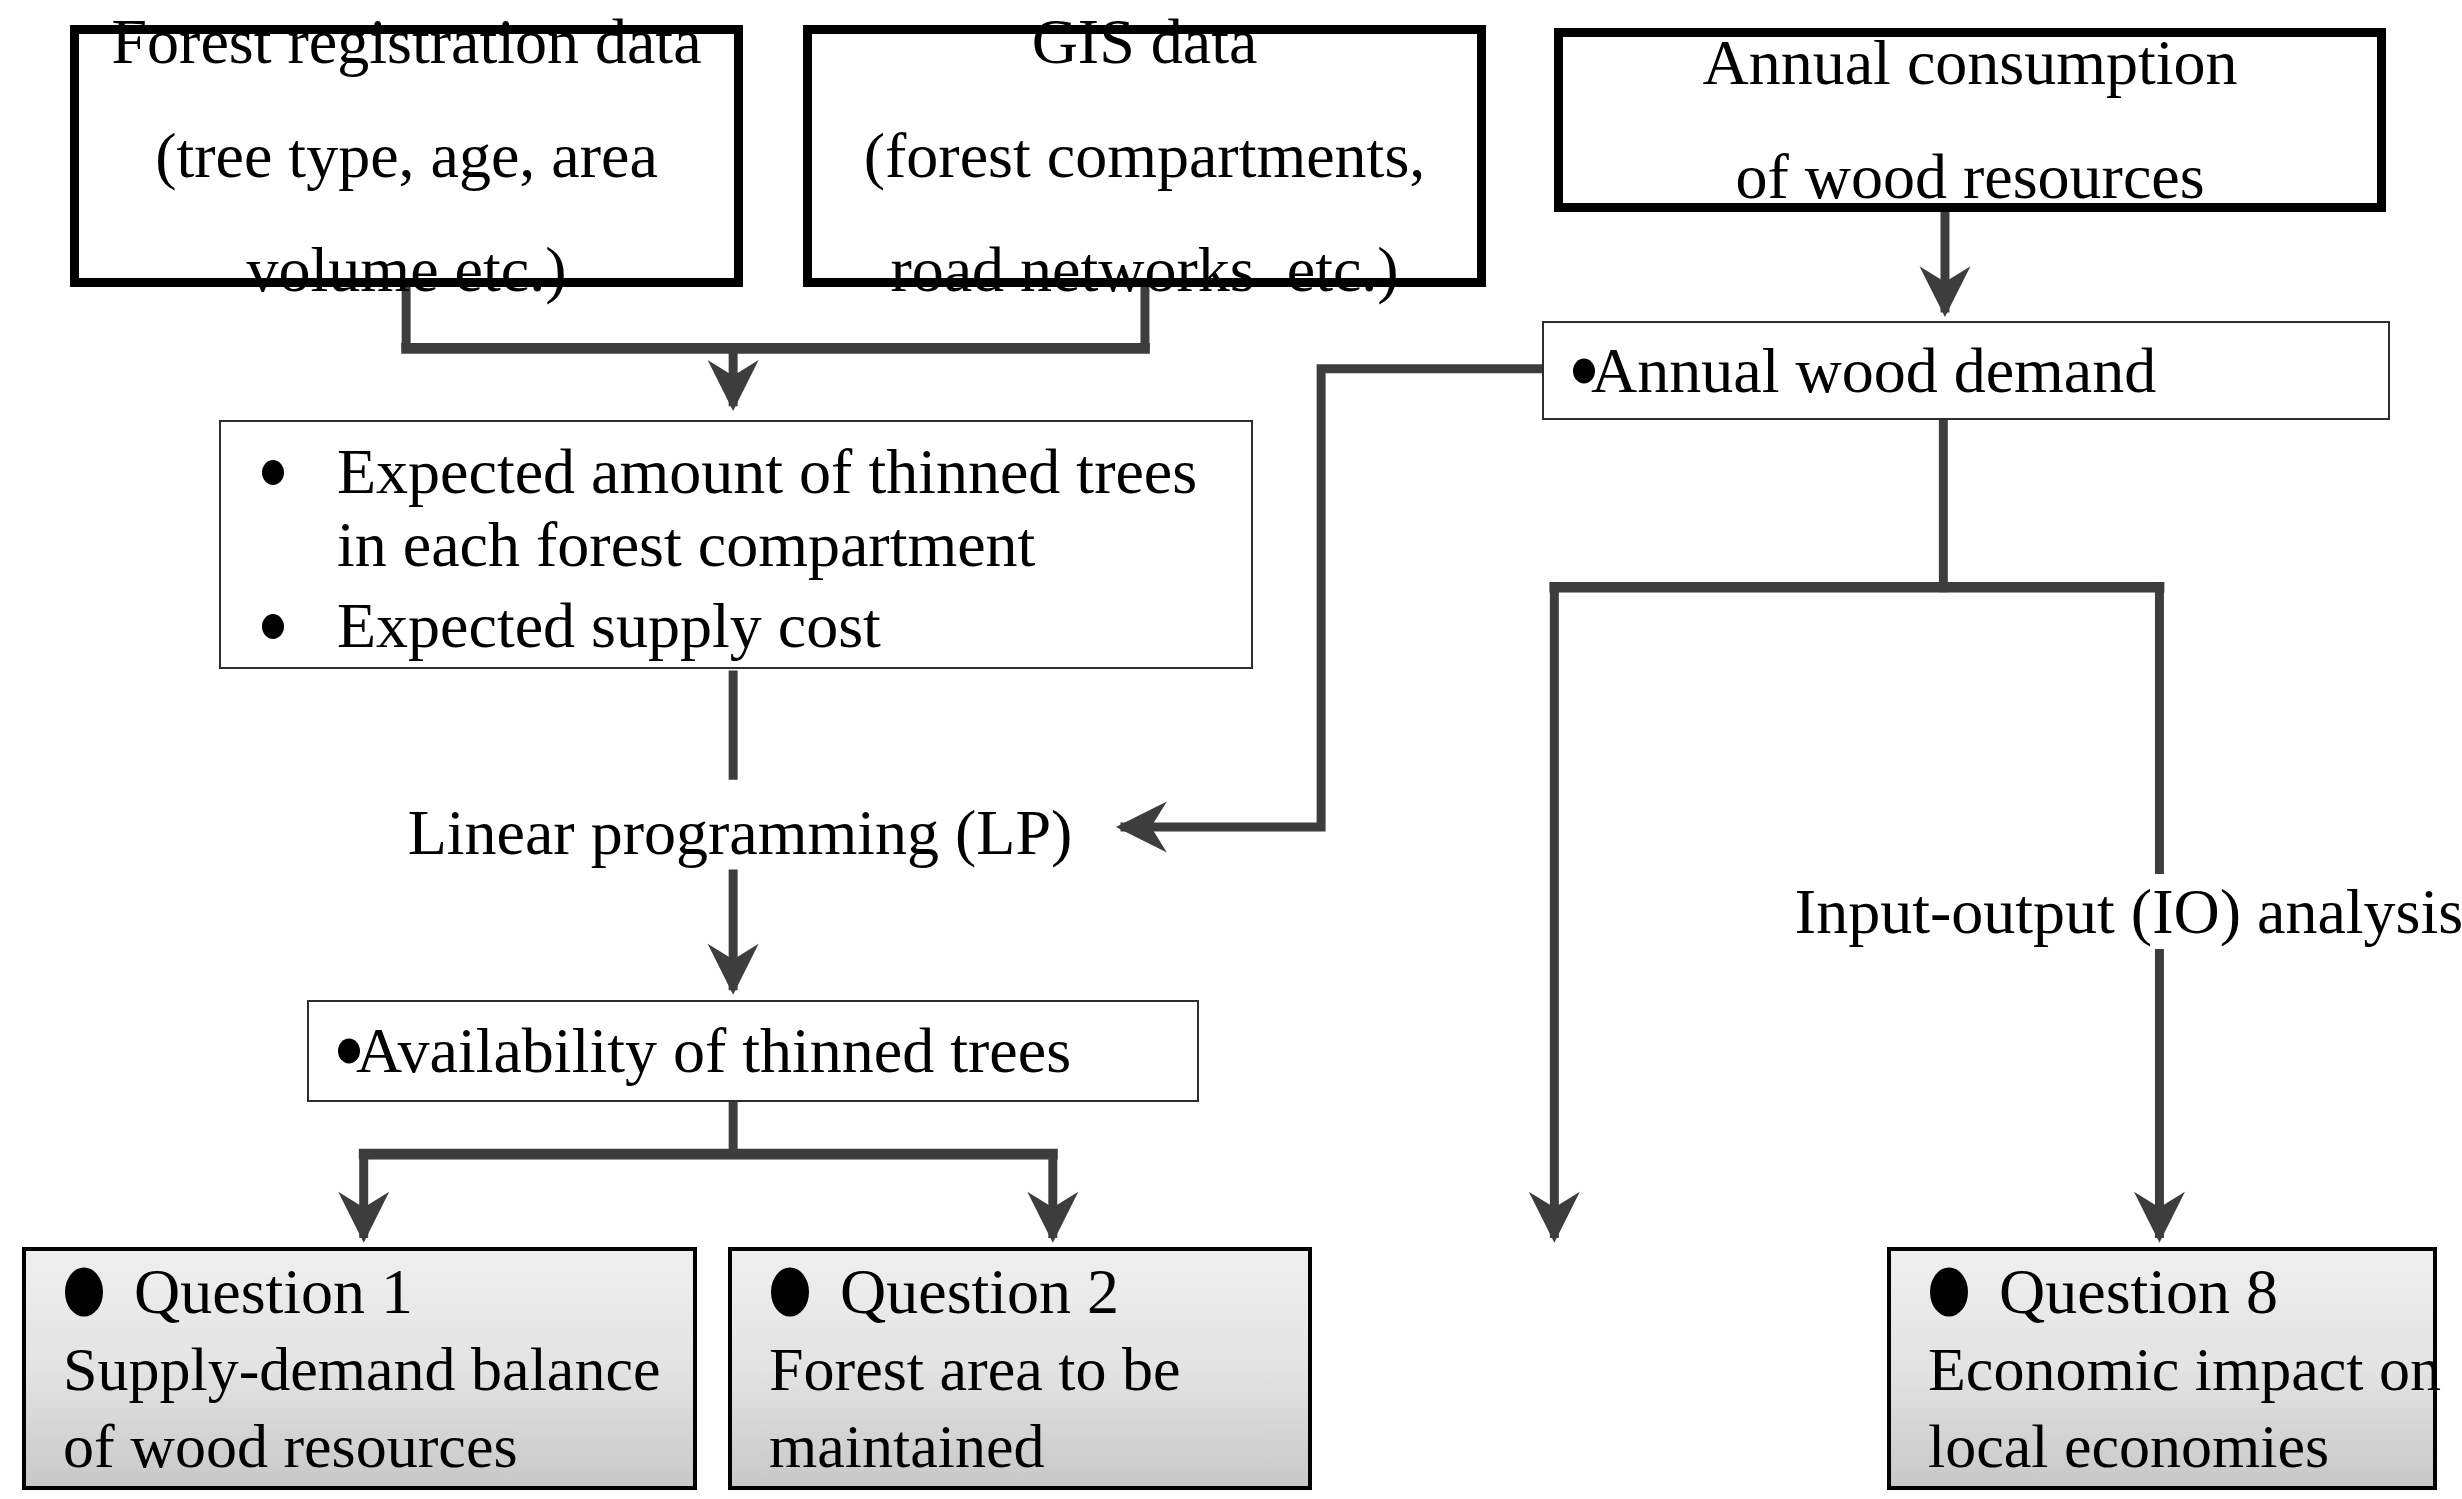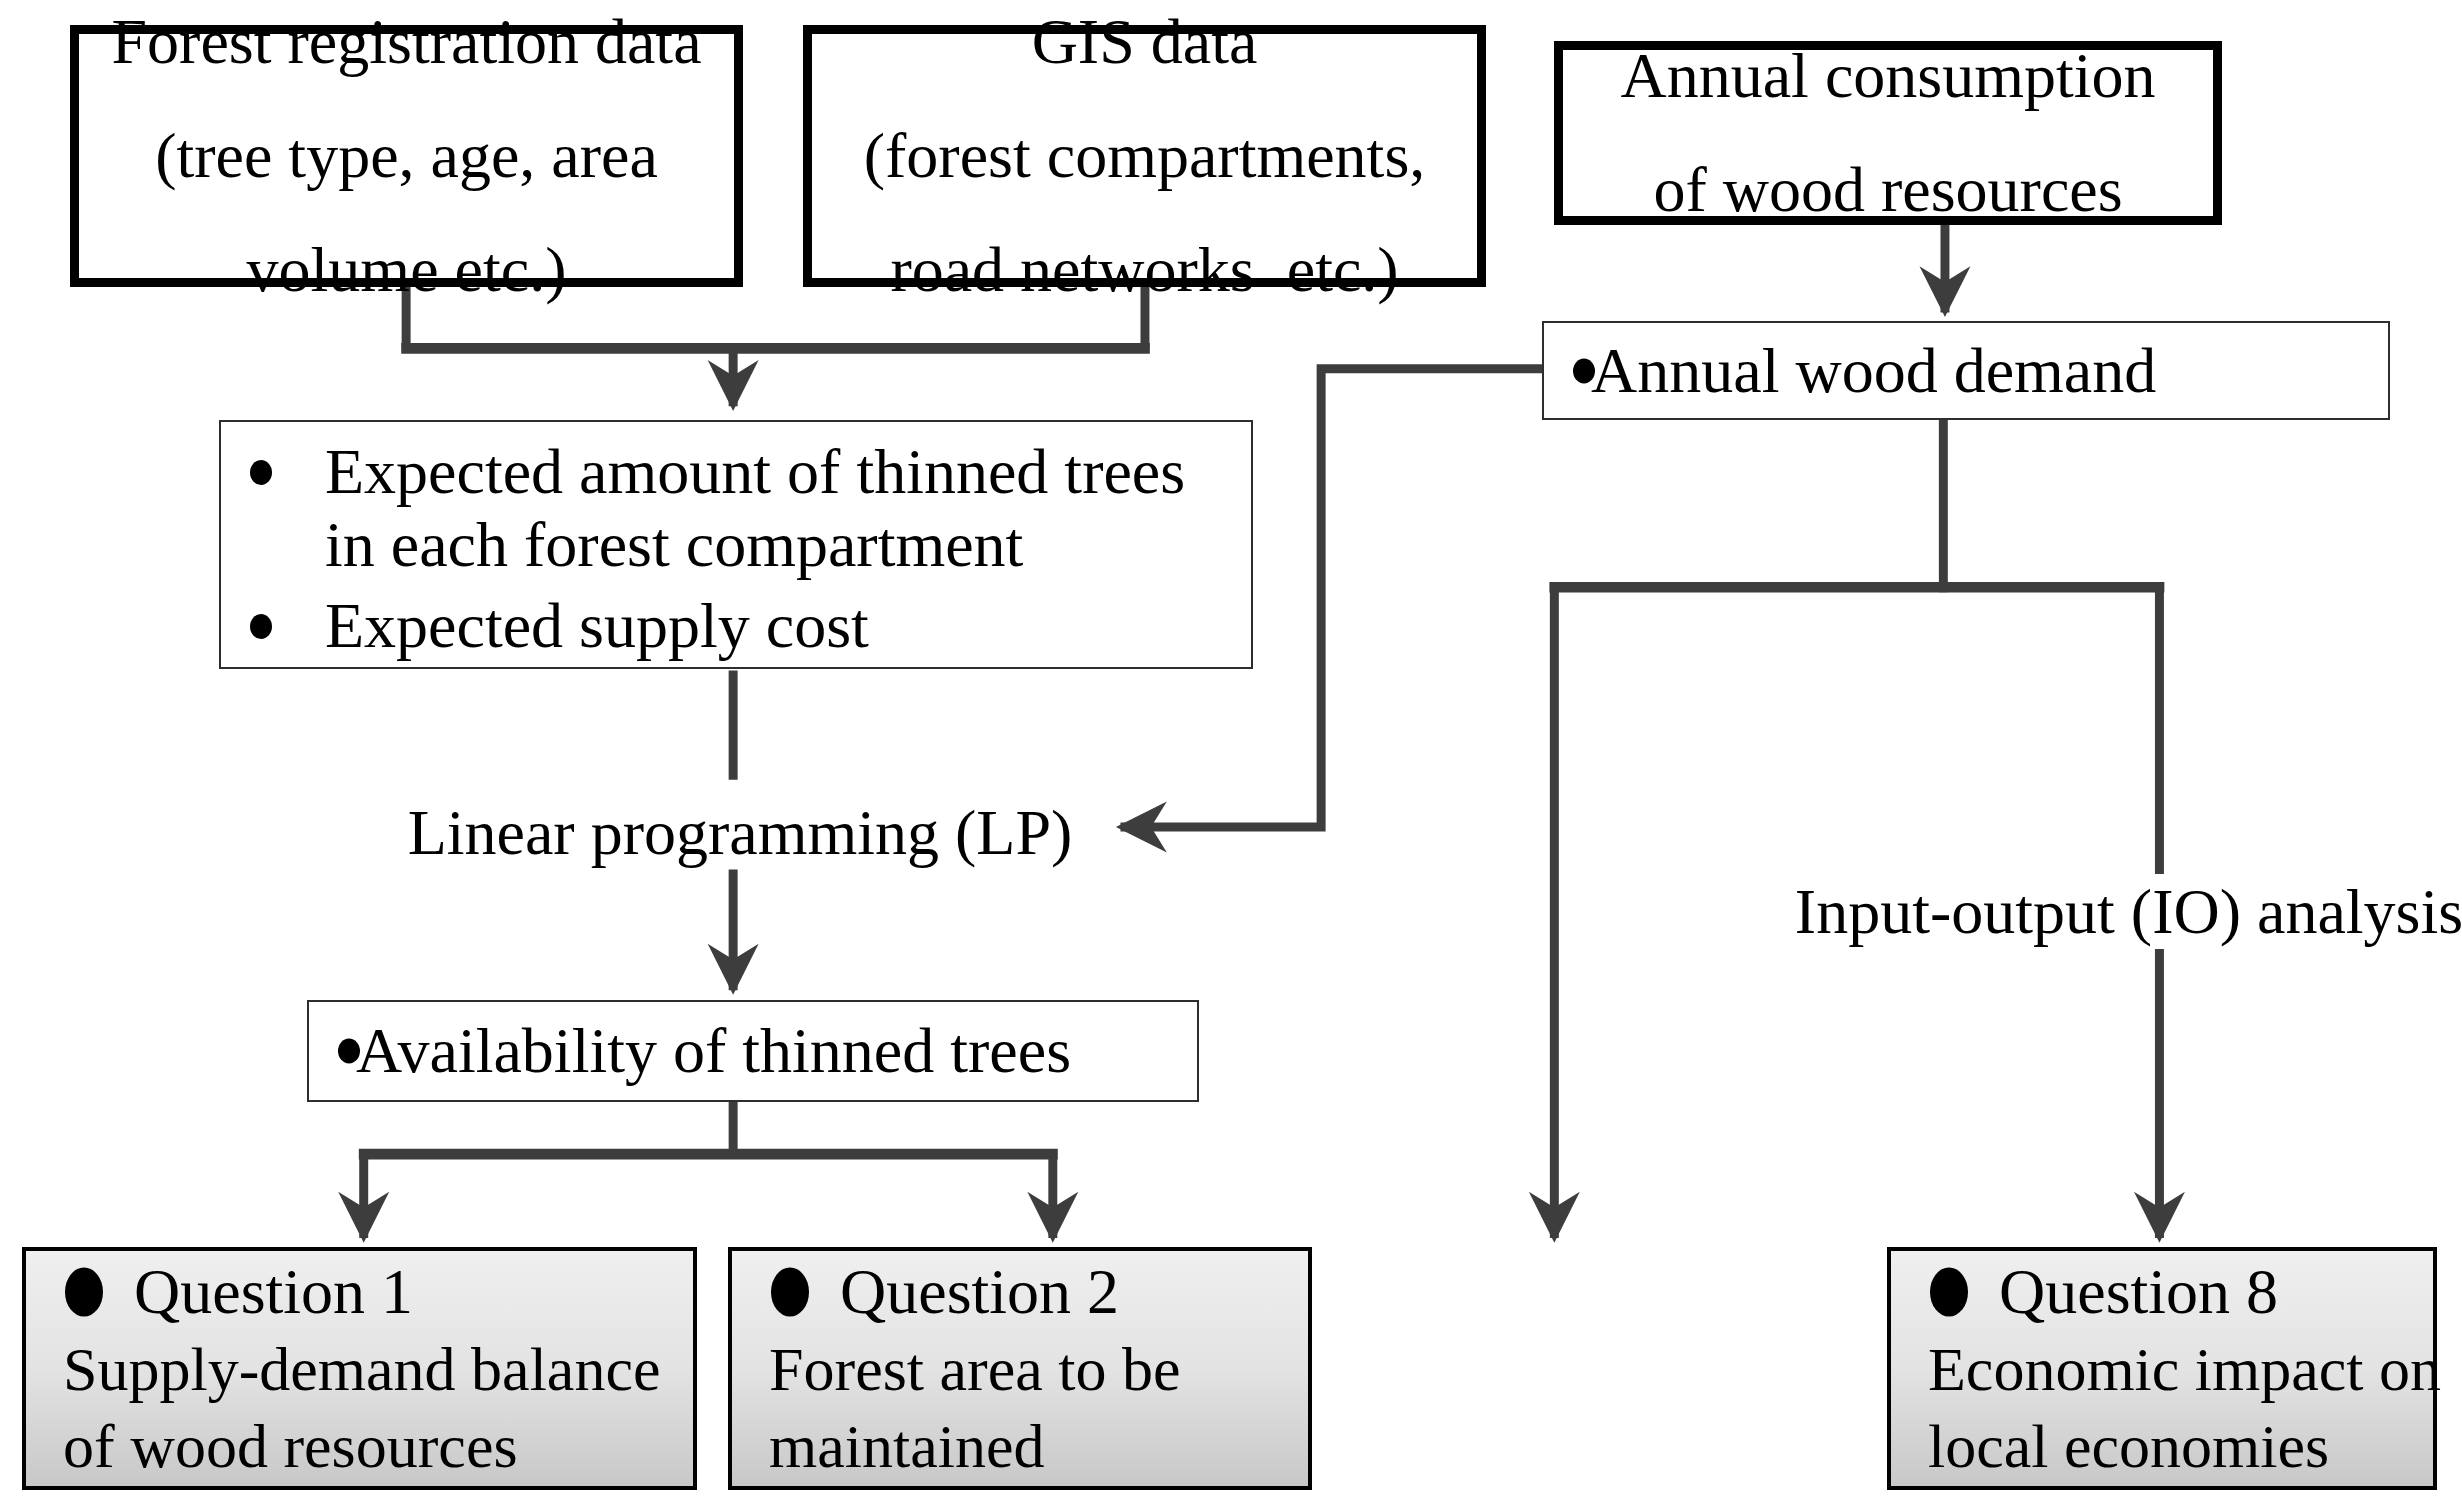--- a/index.html
+++ b/index.html
@@ -50,21 +50,21 @@
   }
   .dot {
     position: absolute;
     background: #000000;
     border-radius: 50%;
   }
   .dot-small { width: 22px; height: 25px; }
   .bullet-row .dot-small { left: 29px; top: 50%; transform: translateY(-50%); }
 
   
-  #expected-box { padding-top: 13px; }
+  #expected-box { padding-top: 13px; padding-left: 12px; }
   #expected-box .bullet-item { position: relative; padding-left: 104px; }
   #expected-box .bullet-item .line { line-height: 73px; }
   #expected-box .bullet-item .dot-small { left: 29px; top: 24.5px; }
   #expected-box .bullet-item + .bullet-item { margin-top: 8.2px; }
 
   
   .float-label {
     position: absolute;
     z-index: 3;
     text-align: center;
@@ -95,21 +95,21 @@
   .q-line {
     font-size: 62px;
     line-height: 77px;
     padding-left: 37px;
     white-space: nowrap;
   }
 
   
   #forest-box       { left: 70px;   top: 24.5px;   width: 673px;  height: 262px; }
   #gis-box          { left: 803px;  top: 24.5px;   width: 683px;  height: 262px; }
-  #consumption-box  { left: 1554px; top: 41px;   width: 668px; height: 184px; }
+  #consumption-box  { left: 1554px; top: 28px;   width: 832px; height: 184px; }
   #demand-box       { left: 1542px; top: 321px;  width: 848px; height: 99px; }
   #expected-box     { left: 219px;  top: 420px;  width: 1034px; height: 249px; }
   #availability-box { left: 287px;  top: 1000px; width: 892px; height: 102px; margin-left: 20px; }
   #q1-box { left: 22px;   width: 675px; }
   #q2-box { left: 728px;  width: 584px; }
   #q3-box { left: 1299px; width: 554px; }
   #q4-box { left: 1887px; width: 550px; }
 </style>
 </head>
 <body>

